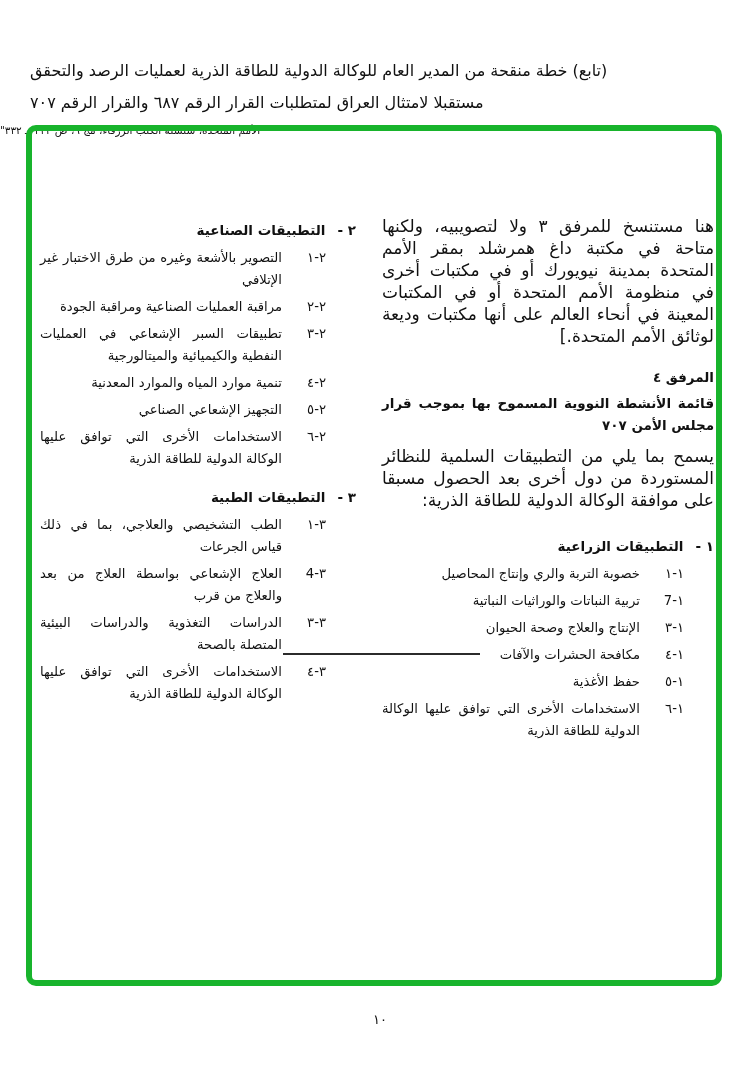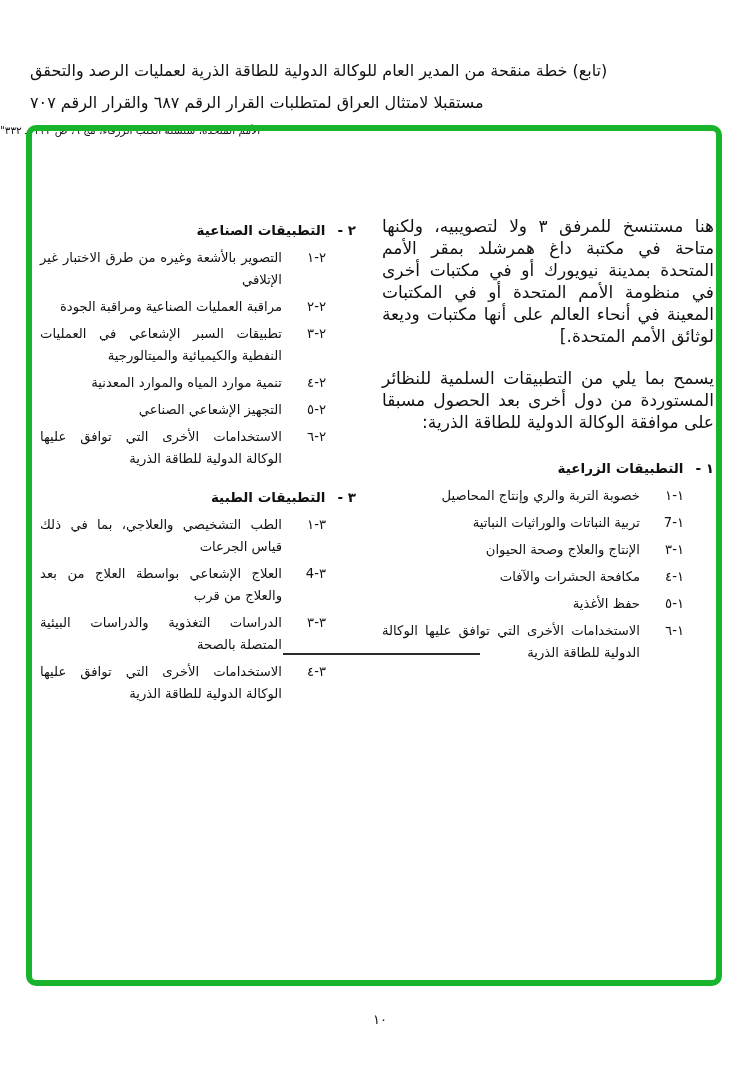--- a/index.html
+++ b/index.html
@@ -62,20 +62,22 @@
     <div class="l1">(تابع) خطة منقحة من المدير العام للوكالة الدولية للطاقة الذرية لعمليات الرصد والتحقق</div>
     <div class="l1">مستقبلا لامتثال العراق لمتطلبات القرار الرقم ٦٨٧ والقرار الرقم ٧٠٧</div>
     <div class="l3">"الأمم المتحدة، سلسلة الكتب الزرقاء، مج ٩، ص ٣٢٣ ــ ٣٣٢"</div>
   </header>
 
   <div class="green-box" style="border-color: rgb(24, 180, 44);">
     <div class="columns">
 
       <section class="col col-right">
         <p class="body-text bracket-note">هنا مستنسخ للمرفق ٣ ولا لتصويبيه، ولكنها متاحة في مكتبة داغ همرشلد بمقر الأمم المتحدة بمدينة نيويورك أو في مكتبات أخرى في منظومة الأمم المتحدة أو في المكتبات المعينة في أنحاء العالم على أنها مكتبات وديعة لوثائق الأمم المتحدة.]</p>
+        <p class="annex-label">المرفق ٤</p>
+        <p class="annex-title">قائمة الأنشطة النووية المسموح بها بموجب قرار مجلس الأمن ٧٠٧</p>
         <p class="body-text intro">يسمح بما يلي من التطبيقات السلمية للنظائر المستوردة من دول أخرى بعد الحصول مسبقا على موافقة الوكالة الدولية للطاقة الذرية:</p>
 
         <div class="sec-heading">
           <span class="sec-num">١ -</span>
           <span class="sec-title">التطبيقات الزراعية</span>
         </div>
         <div class="items">
           <div class="item">
             <span class="num">١-١</span>
             <span class="text">خصوبة التربة والري وإنتاج المحاصيل</span>

